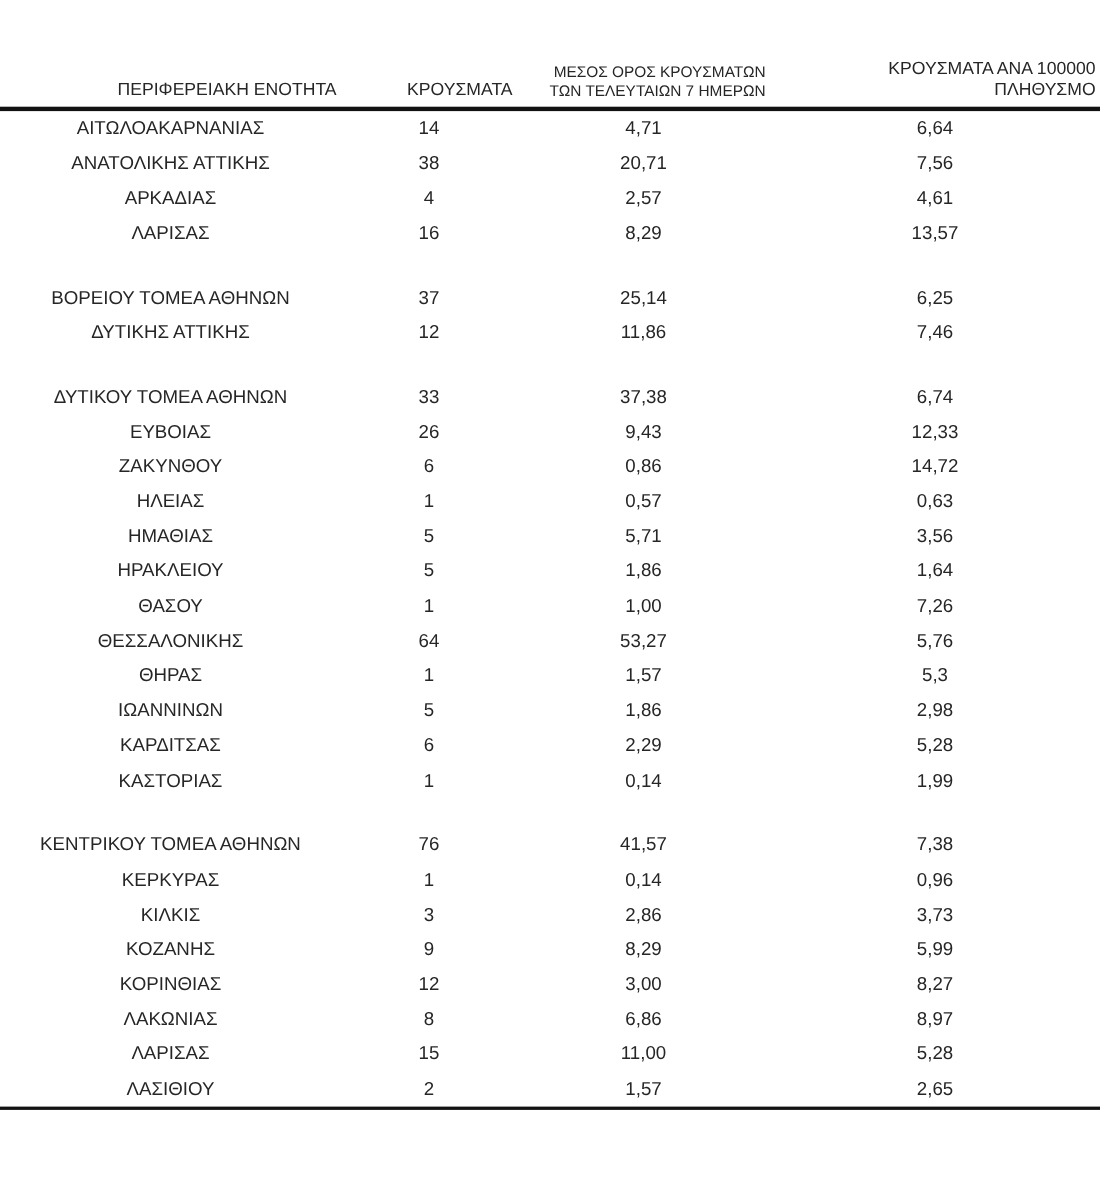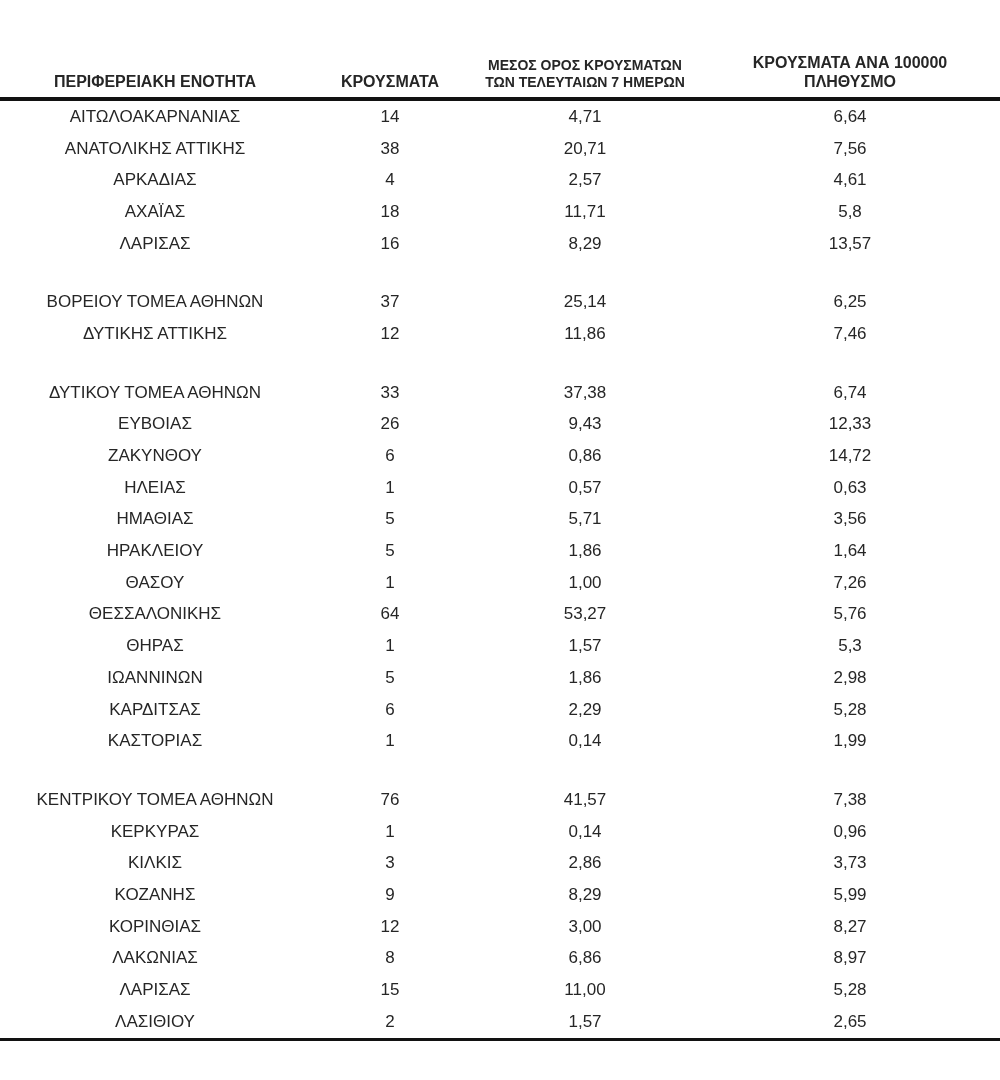--- a/index.html
+++ b/index.html
@@ -23,22 +23,22 @@
   }
   col.c-region  { width: 31%; }
   col.c-cases   { width: 16%; }
   col.c-avg7    { width: 23%; }
   col.c-per100k { width: 30%; }
 
   thead th {
     height: 91px;
     vertical-align: bottom;
     padding: 0 4px 6px 4px;
-    text-align: center;
-    font-weight: 700;
+    text-align: right;
+    font-weight: 400;
     font-size: 16px;
     line-height: 19px;
     border-bottom: 4px solid var(--rule-color, #111111);
   }
   thead th .hline { display: block; }
   thead th.small-header {
     font-size: 14px;
     line-height: 17px;
   }
   tbody td {
@@ -101,26 +101,20 @@
     <td>7,56</td>
   </tr>
 
   <tr>
     <td>ΑΡΚΑΔΙΑΣ</td>
     <td>4</td>
     <td>2,57</td>
     <td>4,61</td>
   </tr>
 
-  <tr>
-    <td>ΑΧΑΪΑΣ</td>
-    <td>18</td>
-    <td>11,71</td>
-    <td>5,8</td>
-  </tr>
 
   <tr>
     <td>ΛΑΡΙΣΑΣ</td>
     <td>16</td>
     <td>8,29</td>
     <td>13,57</td>
   </tr>
 
   <tr class="gap-row">
     <td colspan="4"></td>

